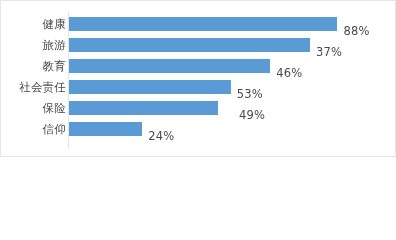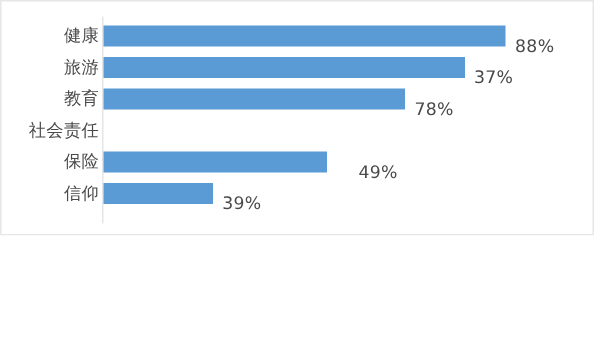--- a/index.html
+++ b/index.html
@@ -103,39 +103,43 @@
         <div class="bar-track">
           <div class="bar-fill" style="width: 240.95px; background: rgb(91, 155, 213);"></div>
           <span class="bar-value" style="left: 246.95px;">37%</span>
         </div>
       </div>
 
       <div class="bar-row">
         <span class="cat-label">教育</span>
         <div class="bar-track">
           <div class="bar-fill" style="width: 201.3px; background: rgb(91, 155, 213);"></div>
-          <span class="bar-value" style="left: 207.3px;">78%</span>
+          <span class="bar-value" style="left: 207.3px;">46%</span>
         </div>
       </div>
 
       <div class="bar-row">
         <span class="cat-label">社会责任</span>
+        <div class="bar-track">
+          <div class="bar-fill" style="width: 161.65px; background: rgb(91, 155, 213);"></div>
+          <span class="bar-value" style="left: 167.65px;">53%</span>
+        </div>
       </div>
 
       <div class="bar-row">
         <span class="cat-label">保险</span>
         <div class="bar-track">
           <div class="bar-fill" style="width: 149.45px; background: rgb(91, 155, 213);"></div>
           <span class="bar-value" style="left: 170px;">49%</span>
         </div>
       </div>
 
       <div class="bar-row">
         <span class="cat-label">信仰</span>
         <div class="bar-track">
           <div class="bar-fill" style="width: 73.2px; background: rgb(91, 155, 213);"></div>
-          <span class="bar-value" style="left: 79.2px;">39%</span>
+          <span class="bar-value" style="left: 79.2px;">24%</span>
         </div>
       </div>
 
     </div>
   </div>
 </div>
 
 </body></html>

